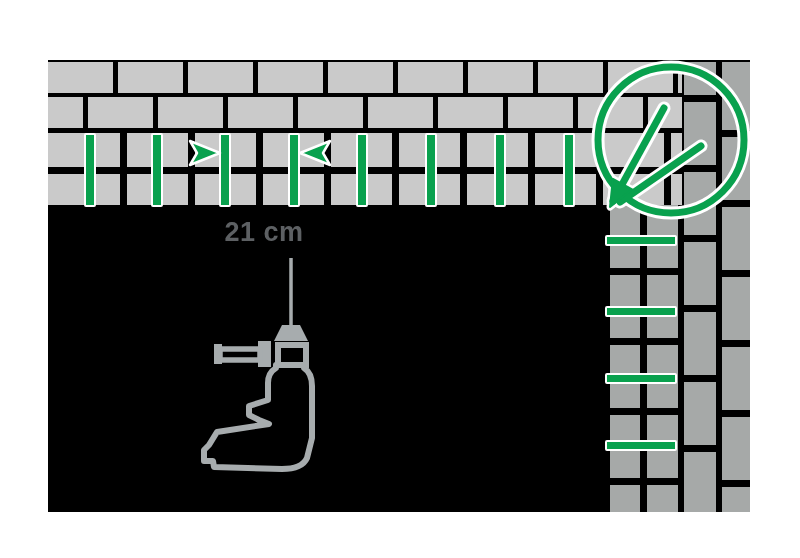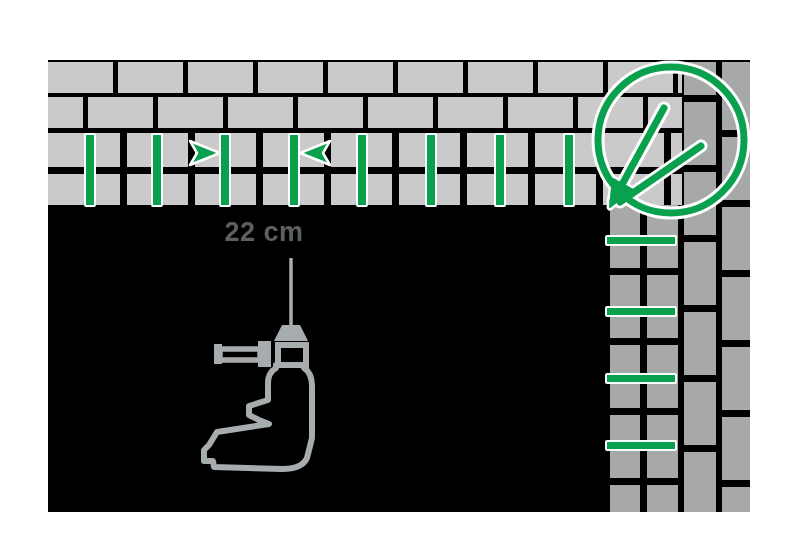--- a/index.html
+++ b/index.html
@@ -98,21 +98,21 @@
     <circle cx="85" cy="84" r="73" style="fill:none;stroke:#fff;stroke-width:13"></circle>
     <line x1="78" y1="52" x2="27" y2="145" style="stroke:#fff;stroke-width:13;stroke-linecap:round"></line>
     <line x1="115" y1="90" x2="34" y2="146" style="stroke:#fff;stroke-width:13;stroke-linecap:round"></line>
     <polygon points="24,151 26.9,122.9 46.1,133.5" style="fill:#fff;stroke:#fff;stroke-width:7;stroke-linejoin:round"></polygon>
     <circle cx="85" cy="84" r="73" style="fill:none;stroke:var(--accent-green);stroke-width:7"></circle>
     <line x1="78" y1="52" x2="27" y2="145" style="stroke:var(--accent-green);stroke-width:7;stroke-linecap:round"></line>
     <line x1="115" y1="90" x2="34" y2="146" style="stroke:var(--accent-green);stroke-width:7;stroke-linecap:round"></line>
     <polygon points="24,151 26.9,122.9 46.1,133.5" style="fill:var(--accent-green);stroke:var(--accent-green);stroke-width:2;stroke-linejoin:round"></polygon>
   </svg>
 
-  <div class="label-25">22 cm</div>
+  <div class="label-25">21 cm</div>
 
   <svg class="svg-abs" style="left:190px;top:248px" width="140" height="232" viewBox="0 0 140 232">
 
     <line x1="101" y1="10" x2="101" y2="79" style="stroke:var(--tool-gray);stroke-width:3.5"></line>
 
     <polygon points="92,77 110,77 118,93 84,93" style="fill:var(--tool-gray)"></polygon>
 
     <rect x="88" y="97" width="28" height="20" style="fill:none;stroke:var(--tool-gray);stroke-width:6"></rect>
 
     <rect x="68" y="93" width="13" height="26" style="fill:var(--tool-gray)"></rect>

